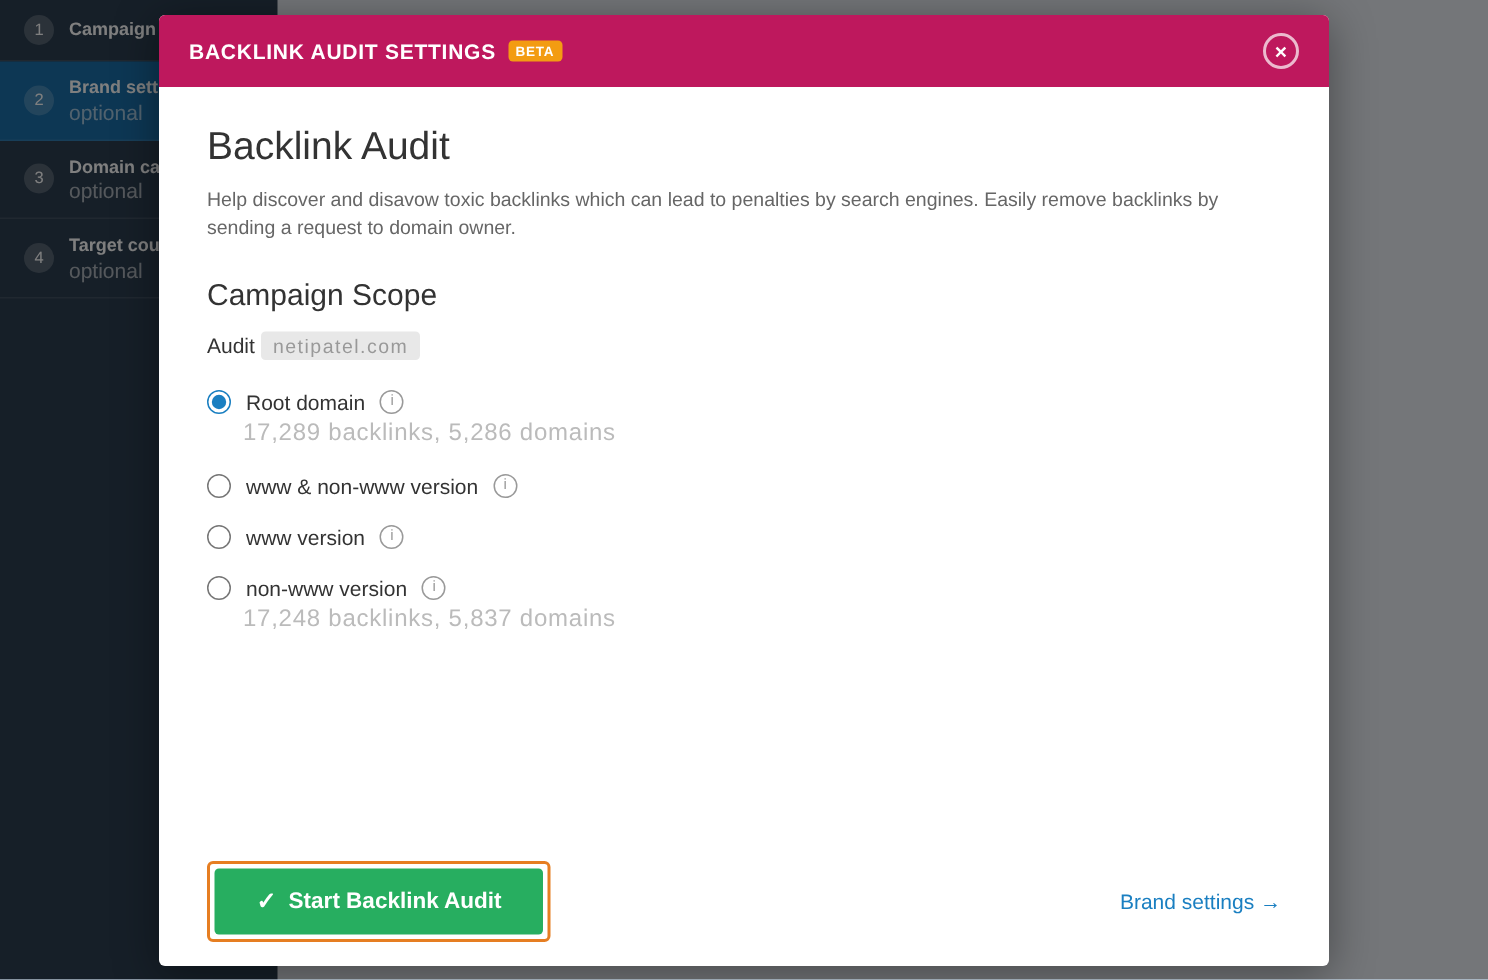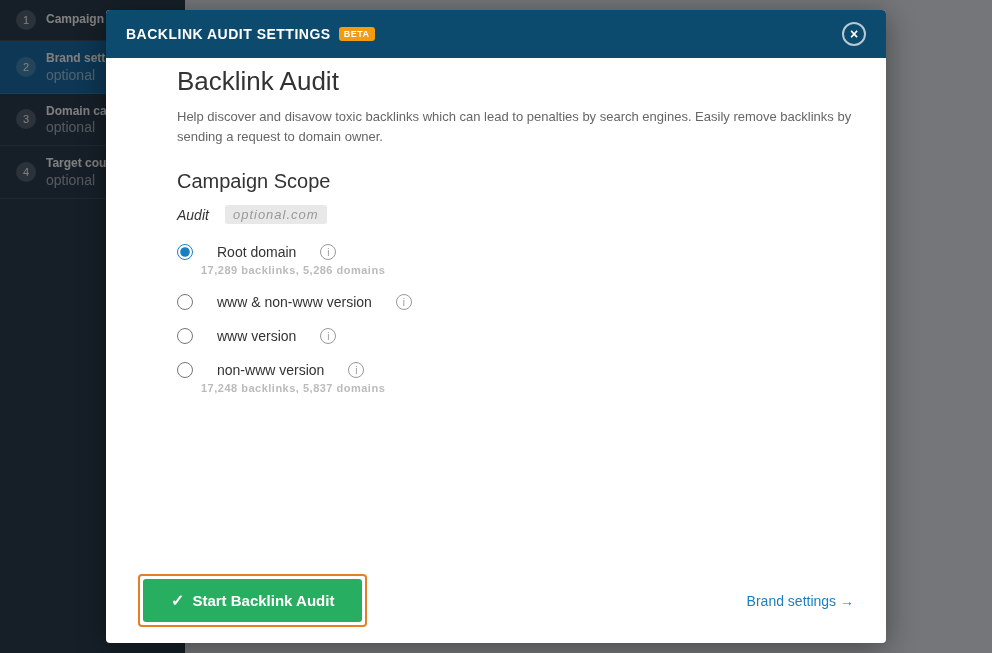--- a/index.html
+++ b/index.html
@@ -67,21 +67,21 @@
     .modal {
       width: 780px;
       background: #fff;
       border-radius: 4px;
       overflow: hidden;
       box-shadow: 0 5px 30px rgba(0,0,0,0.4);
       position: relative;
     }
 
     .modal-header {
-      background: #0c4a6e;
+      background: #be185d;
       padding: 12px 20px;
       display: flex;
       justify-content: space-between;
     }
 
     .modal-header-title {
       color: #fff;
       font-size: 14px;
       font-weight: bold;
       letter-spacing: 0.5px;
@@ -110,23 +110,22 @@
       cursor: pointer;
       display: flex;
       align-items: center;
       justify-content: center;
       font-size: 14px;
       font-weight: bold;
       line-height: 1;
     }
 
     .modal-body {
-      padding: 8px 32px;
+      padding: 24px 32px;
       min-height: 500px;
-      margin-left: 39px;
     }
 
     .modal-title {
       font-size: 26px;
       font-weight: normal;
       color: #333;
       margin-bottom: 10px;
     }
 
     .modal-desc {
@@ -140,25 +139,24 @@
     .section-title {
       font-size: 20px;
       color: #333;
       margin-bottom: 12px;
       font-weight: normal;
     }
 
     .audit-row {
       display: flex;
       align-items: center;
-      gap: 16px;
+      gap: 4px;
       margin-bottom: 20px;
       font-size: 14px;
       color: #333;
-      font-style: italic;
     }
 
     .audit-domain {
       background: #e8e8e8;
       padding: 2px 8px;
       border-radius: 3px;
       font-size: 13px;
       color: #999;
       letter-spacing: 1px;
     }
@@ -171,21 +169,21 @@
 
     .radio-item {
       display: flex;
       flex-direction: column;
       gap: 4px;
     }
 
     .radio-label {
       display: flex;
       align-items: flex-end;
-      gap: 24px;
+      gap: 10px;
       font-size: 14px;
       color: #333;
       cursor: pointer;
     }
 
     .radio-label input[type="radio"] {
       width: 16px;
       height: 16px;
       accent-color: #1a7fc1;
       cursor: pointer;
@@ -200,24 +198,23 @@
       font-size: 10px;
       display: inline-flex;
       align-items: center;
       justify-content: center;
       cursor: pointer;
       flex-shrink: 0;
     }
 
     .radio-stats {
       margin-left: 24px;
-      font-size: 11px;
+      font-size: 16px;
       color: #bbb;
       letter-spacing: 0.5px;
-      font-weight: bold;
     }
 
     .modal-footer {
       padding: 16px 32px;
       display: flex;
       align-items: center;
       justify-content: space-between;
       border-top: none;
       position: relative;
     }
@@ -319,21 +316,21 @@
     </div>
 
     <div class="modal-body">
       <h1 class="modal-title">Backlink Audit</h1>
       <p class="modal-desc">Help discover and disavow toxic backlinks which can lead to penalties by search engines. Easily remove backlinks by sending a request to domain owner.</p>
 
       <h2 class="section-title">Campaign Scope</h2>
 
       <div class="audit-row">
         <span>Audit</span>
-        <span class="audit-domain">optional.com</span>
+        <span class="audit-domain">netipatel.com</span>
       </div>
 
       <div class="radio-group">
 
         <div class="radio-item">
           <label class="radio-label">
             <input type="radio" name="scope" checked="" style="">
             <span>Root domain</span>
             <span class="info-icon">i</span>
           </label>

